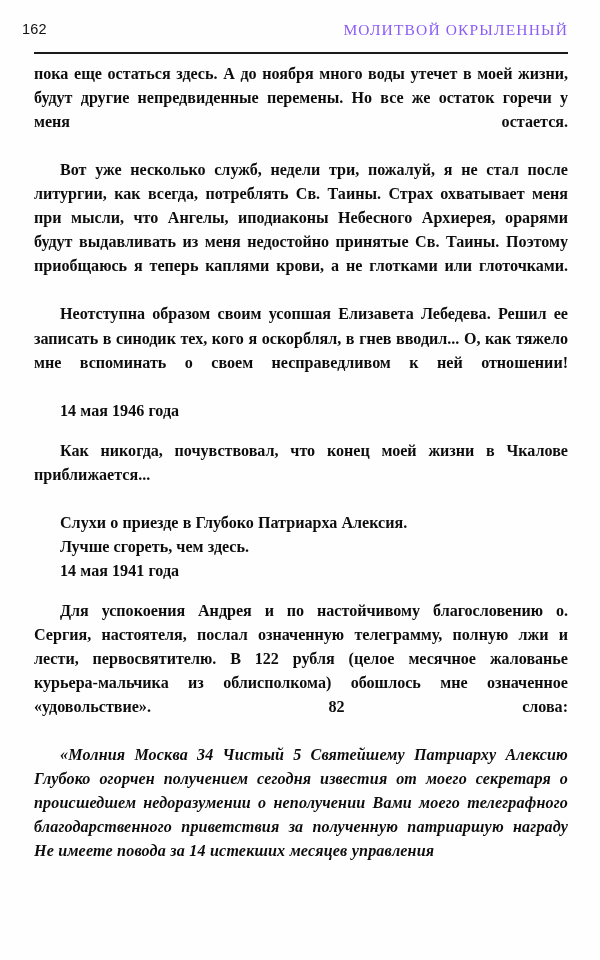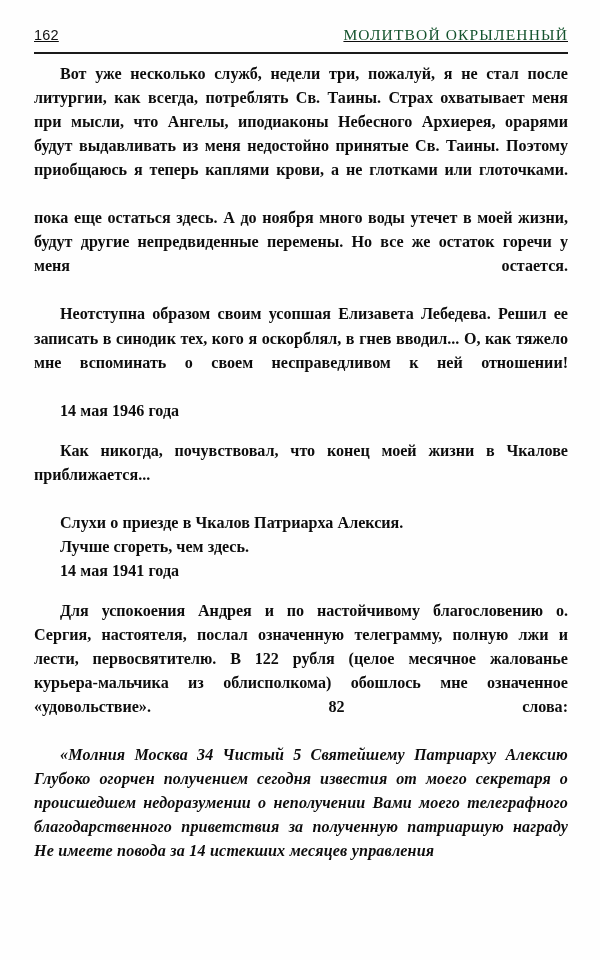--- a/index.html
+++ b/index.html
@@ -19,43 +19,42 @@
     padding: 0;
     font-family: "Liberation Serif", "DejaVu Serif", serif;
     color: #0d0d0d;
     -webkit-font-smoothing: antialiased;
   }
 
   
   .page-header {
     position: absolute;
     top: 22px;
-    left: 34px;
+    left: 22px;
     right: 32px;
     height: 26px;
     display: flex;
-    align-items: center;
+    align-items: flex-start;
     justify-content: space-between;
-    text-decoration: underline;
   }
 
   .folio {
     font-family: "Liberation Sans", "DejaVu Sans", sans-serif;
     font-size: 14.5px;
     line-height: 1;
     letter-spacing: 0.2px;
     color: #111111;
   }
 
   .running-title {
     font-family: "Liberation Serif", "DejaVu Serif", serif;
     font-size: 15.5px;
     line-height: 1;
     letter-spacing: 1.15px;
-    color: #14532d;
+    color: #8b5cf6;
     text-transform: uppercase;
   }
 
   .header-rule {
     position: absolute;
     top: 52px;
     left: 34px;
     right: 32px;
     height: 1.6px;
     background: #1a1a1a;
@@ -138,33 +137,33 @@
 
   <div class="page-header">
     <span class="folio">162</span>
     <span class="running-title">молитвой окрыленный</span>
   </div>
 
   <div class="header-rule"></div>
 
   <div class="textblock">
 
+    <p class="para para-cont">пока еще остаться здесь. А до ноября много воды утечет в моей жизни, будут другие непредвиденные перемены. Но все же остаток горечи у меня остается.</p>
+
     <p class="para">Вот уже несколько служб, недели три, пожалуй, я не стал после литургии, как всегда, потреблять Св. Таины. Страх охватывает меня при мысли, что Ангелы, иподиаконы Небесного Архиерея, орарями будут выдавливать из меня недостойно принятые Св. Таины. Поэтому приобщаюсь я теперь каплями крови, а не глотками или глоточками.</p>
-
-    <p class="para para-cont">пока еще остаться здесь. А до ноября много воды утечет в моей жизни, будут другие непредвиденные перемены. Но все же остаток горечи у меня остается.</p>
 
     <p class="para">Неотступна образом своим усопшая Елизавета Лебедева. Решил ее записать в синодик тех, кого я оскорблял, в гнев вводил... О, как тяжело мне вспоминать о своем несправедливом к ней отношении!</p>
 
     <p class="date-heading">14 мая 1946 года</p>
 
     <p class="para">Как никогда, почувствовал, что конец моей жизни в Чкалове приближается...</p>
 
 
 
-    <p class="line">Слухи о приезде в Чкалов Патриарха Алексия.</p>
+    <p class="line">Слухи о приезде в Глубоко Патриарха Алексия.</p>
 
 
     <p class="line">Лучше сгореть, чем здесь.</p>
 
     <p class="date-heading">14 мая 1941 года</p>
 
     <p class="para">Для успокоения Андрея и по настойчивому благословению о. Сергия, настоятеля, послал означенную телеграмму, полную лжи и лести, первосвятителю. В 122 рубля (целое месячное жалованье курьера-мальчика из облисполкома) обошлось мне означенное «удовольствие». 82 слова:</p>
 
     <p class="para-italic">«Молния Москва 34 Чистый 5 Святейшему Патриарху Алексию Глубоко огорчен получением сегодня известия от моего секретаря о происшедшем недоразумении о неполучении Вами моего телеграфного благодарственного приветствия за полученную патриаршую награду Не имеете повода за 14 истекших месяцев управления</p>
 

